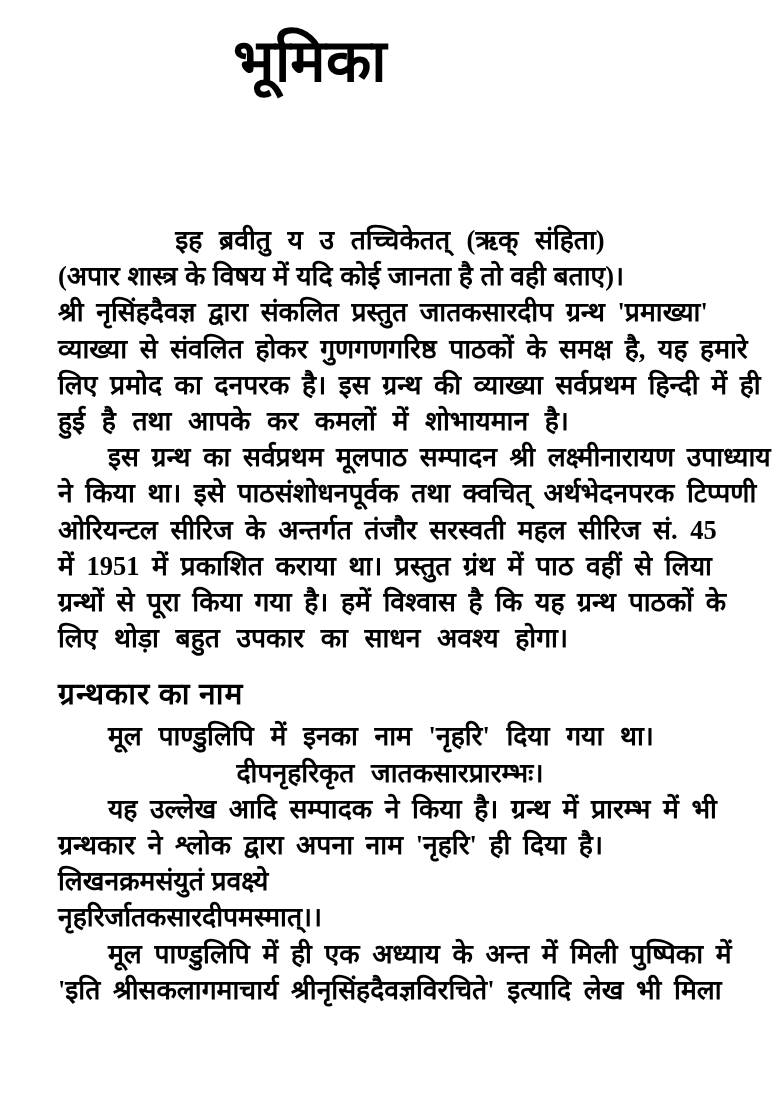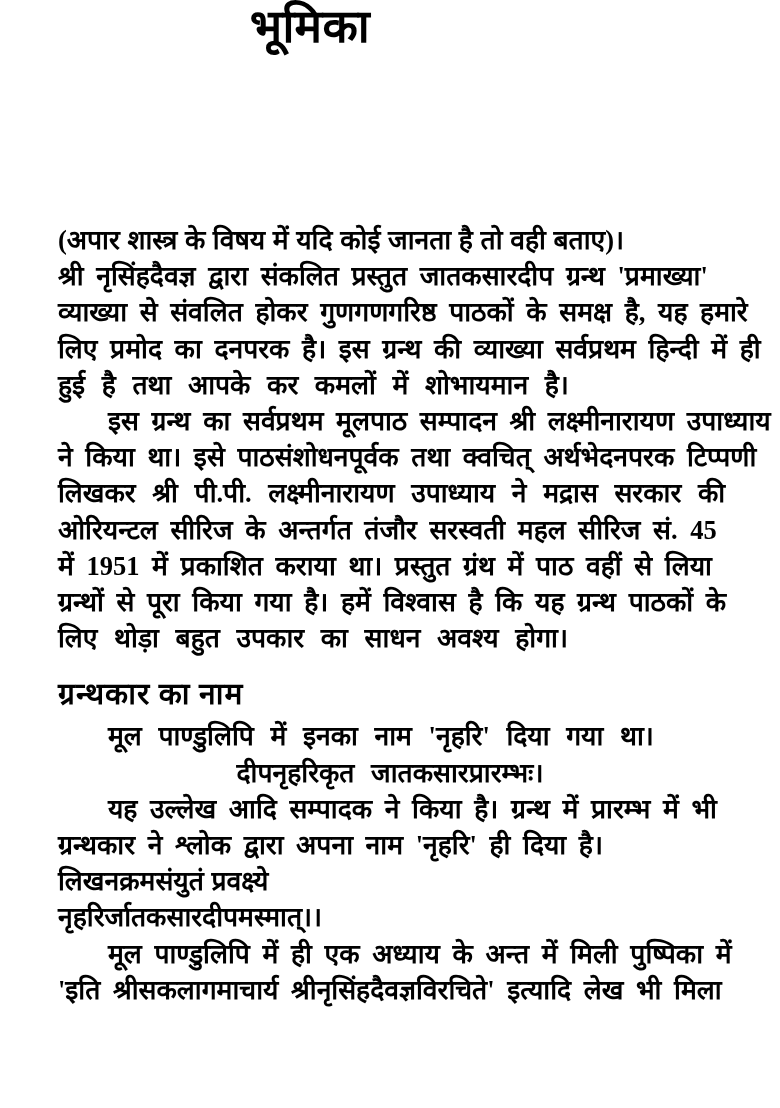--- a/index.html
+++ b/index.html
@@ -19,25 +19,25 @@
     position: relative;
     width: 780px;
     height: 1108px;
     box-sizing: border-box;
     background: #ffffff;
   }
 
   
   .page-title {
     position: absolute;
-    top: 1px;
+    top: 28px;
     left: 0;
     width: 620px;
     text-align: center;
-    font-size: 46px;
+    font-size: 59px;
     line-height: 1.15;
     font-weight: 700;
     letter-spacing: 0.5px;
   }
 
   
   .body-block {
     position: absolute;
     top: 222px;
     left: 58px;
@@ -86,34 +86,34 @@
 </head>
 <body>
 
 <div class="page">
 
   <div class="page-title">भूमिका</div>
 
   <div class="body-block">
 
     <div class="para">
+      <span class="ln center sp-3">इह ब्रवीतु य उ तच्चिकेतत् (ऋक् संहिता)</span>
       <span class="ln">(अपार शास्त्र के विषय में यदि कोई जानता है तो वही बताए)।</span>
     </div>
 
     <div class="para">
       <span class="ln sp-2">श्री नृसिंहदैवज्ञ द्वारा संकलित प्रस्तुत जातकसारदीप ग्रन्थ 'प्रमाख्या'</span>
       <span class="ln sp-2">व्याख्या से संवलित होकर गुणगणगरिष्ठ पाठकों के समक्ष है, यह हमारे</span>
       <span class="ln sp-2">लिए प्रमोद का दनपरक है। इस ग्रन्थ की व्याख्या सर्वप्रथम हिन्दी में ही</span>
       <span class="ln sp-3">हुई है तथा आपके कर कमलों में शोभायमान है।</span>
     </div>
 
     <div class="para">
       <span class="ln indent sp-2">इस ग्रन्थ का सर्वप्रथम मूलपाठ सम्पादन श्री लक्ष्मीनारायण उपाध्याय</span>
       <span class="ln sp-2">ने किया था। इसे पाठसंशोधनपूर्वक तथा क्वचित् अर्थभेदनपरक टिप्पणी</span>
-      <span class="ln sp-3">लिखकर श्री पी.पी. लक्ष्मीनारायण उपाध्याय ने मद्रास सरकार की</span>
       <span class="ln sp-2">ओरियन्टल सीरिज के अन्तर्गत तंजौर सरस्वती महल सीरिज सं. 45</span>
       <span class="ln sp-2">में 1951 में प्रकाशित कराया था। प्रस्तुत ग्रंथ में पाठ वहीं से लिया</span>
       <span class="ln sp-2">ग्रन्थों से पूरा किया गया है। हमें विश्वास है कि यह ग्रन्थ पाठकों के</span>
       <span class="ln sp-3">लिए थोड़ा बहुत उपकार का साधन अवश्य होगा।</span>
     </div>
 
     <div class="section-heading">ग्रन्थकार का नाम</div>
 
     <div class="para">
       <span class="ln indent sp-3">मूल पाण्डुलिपि में इनका नाम 'नृहरि' दिया गया था।</span>

